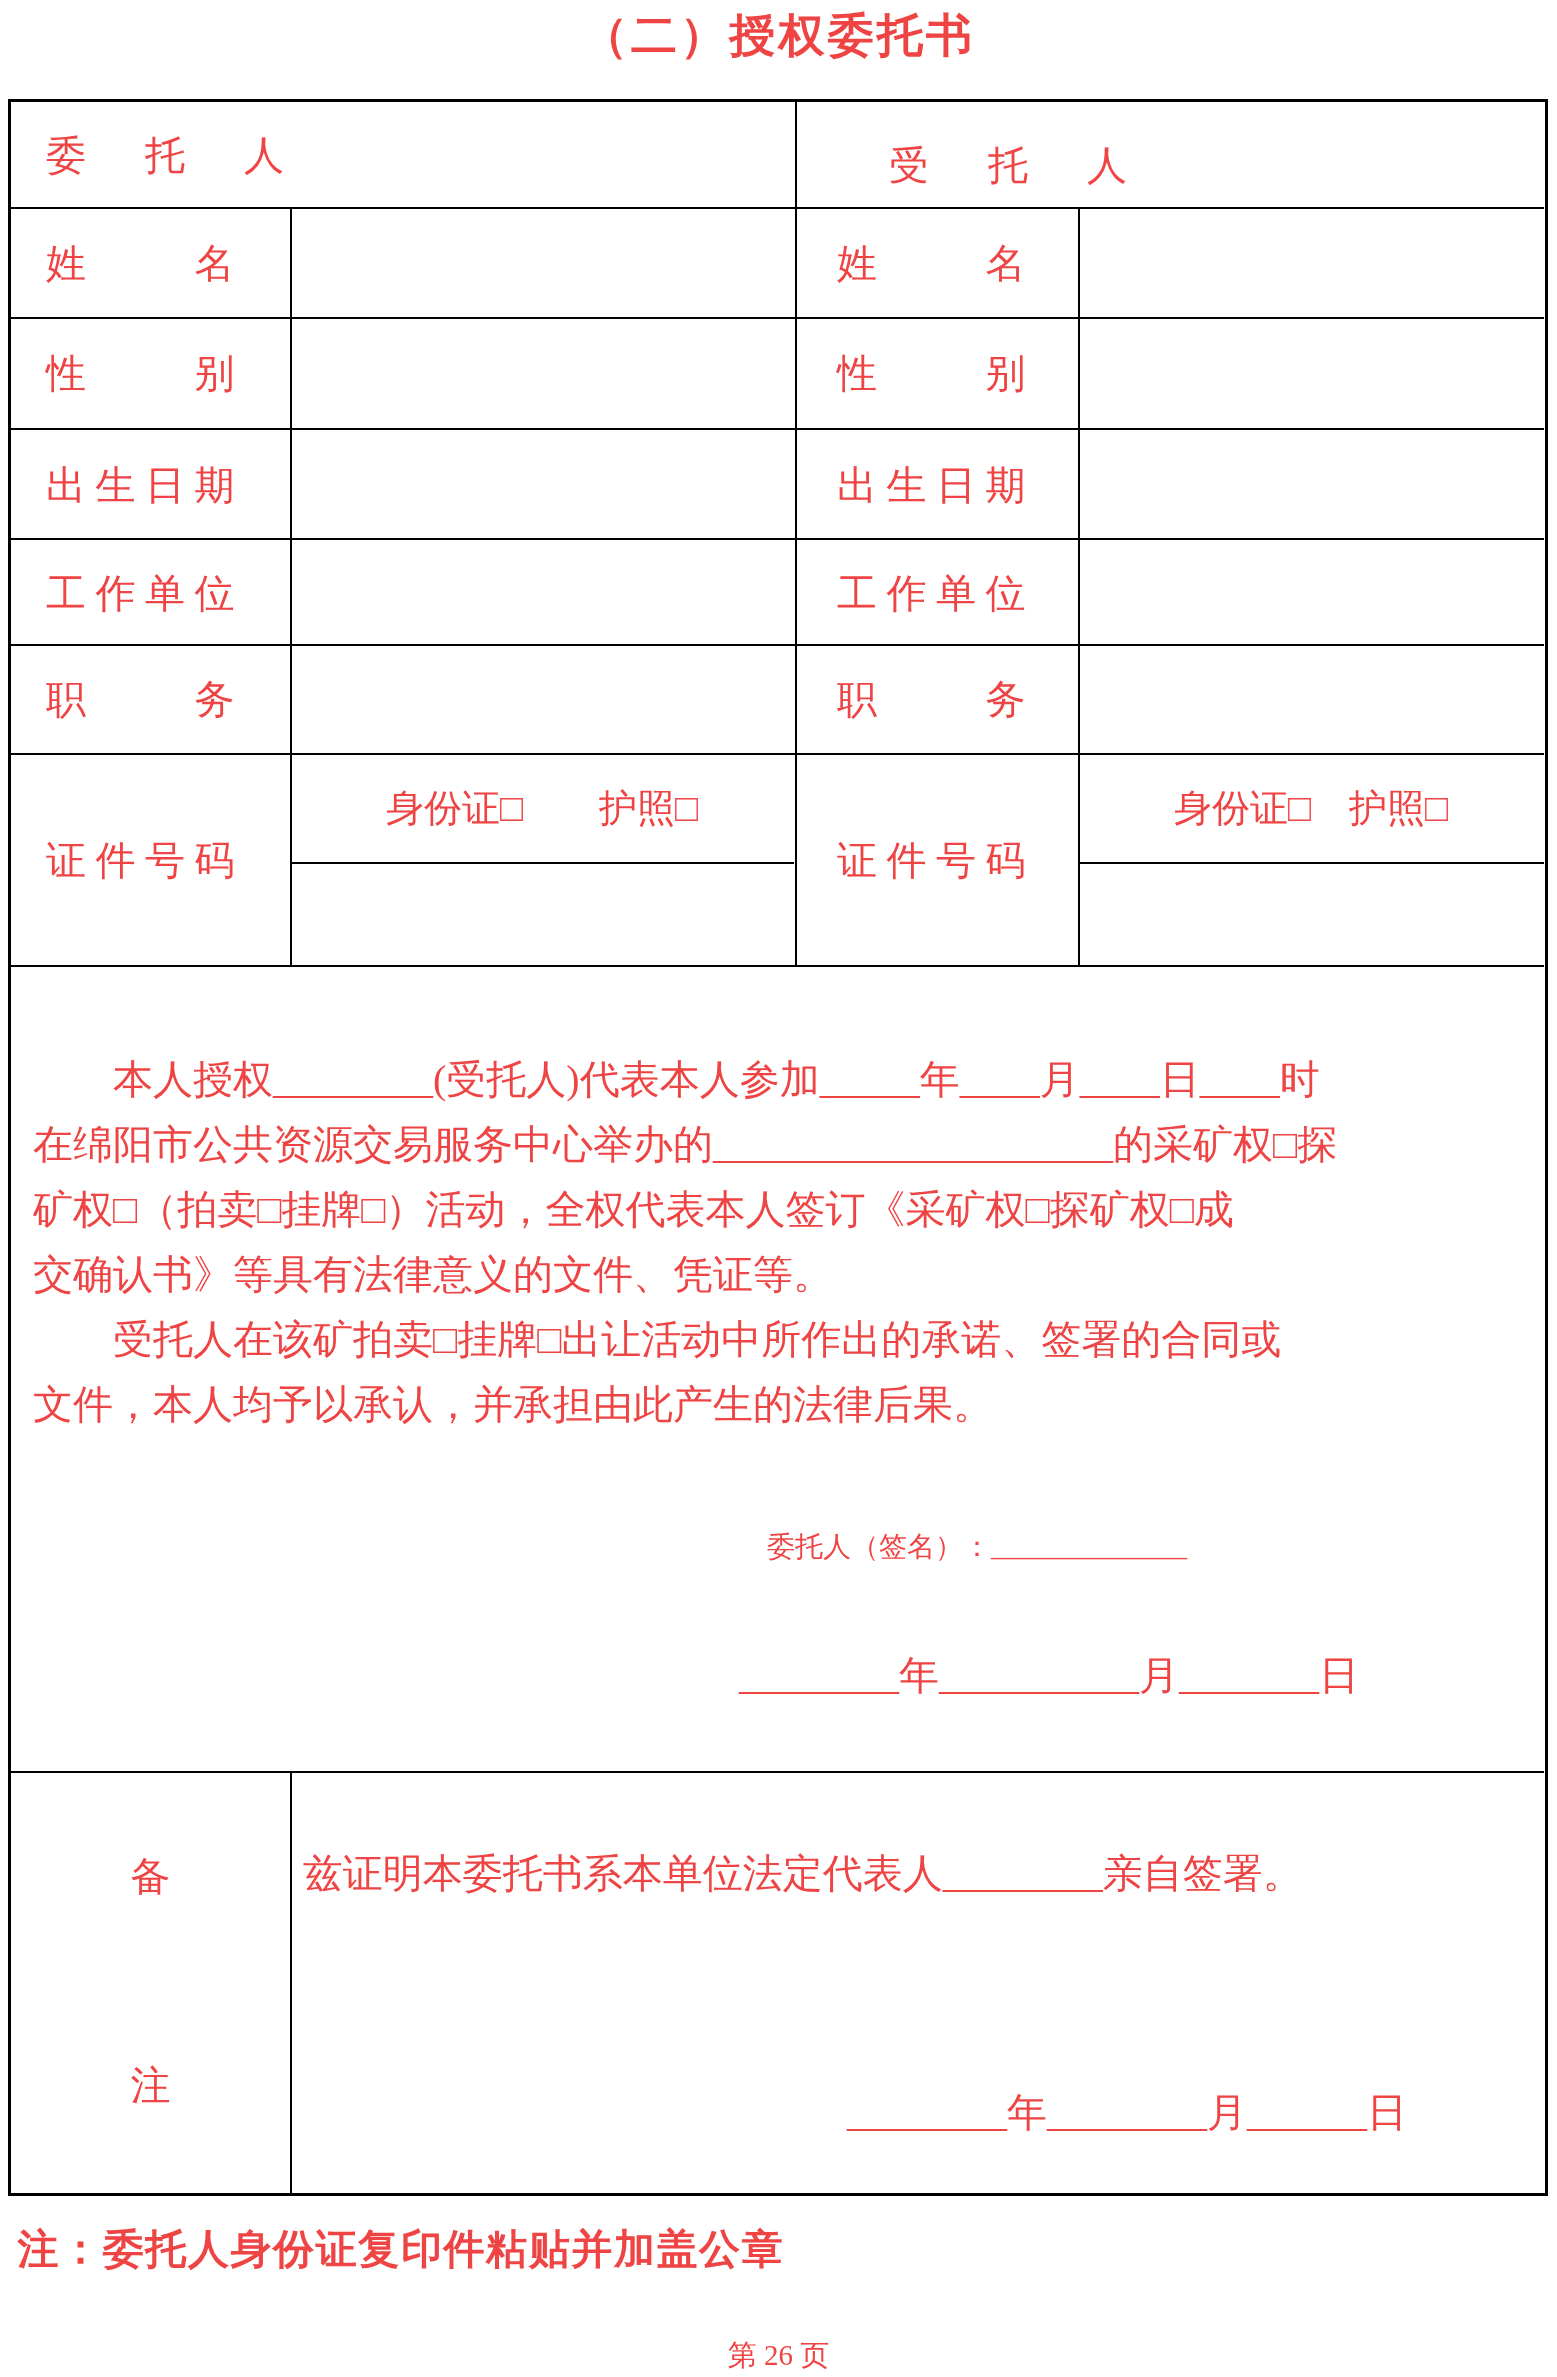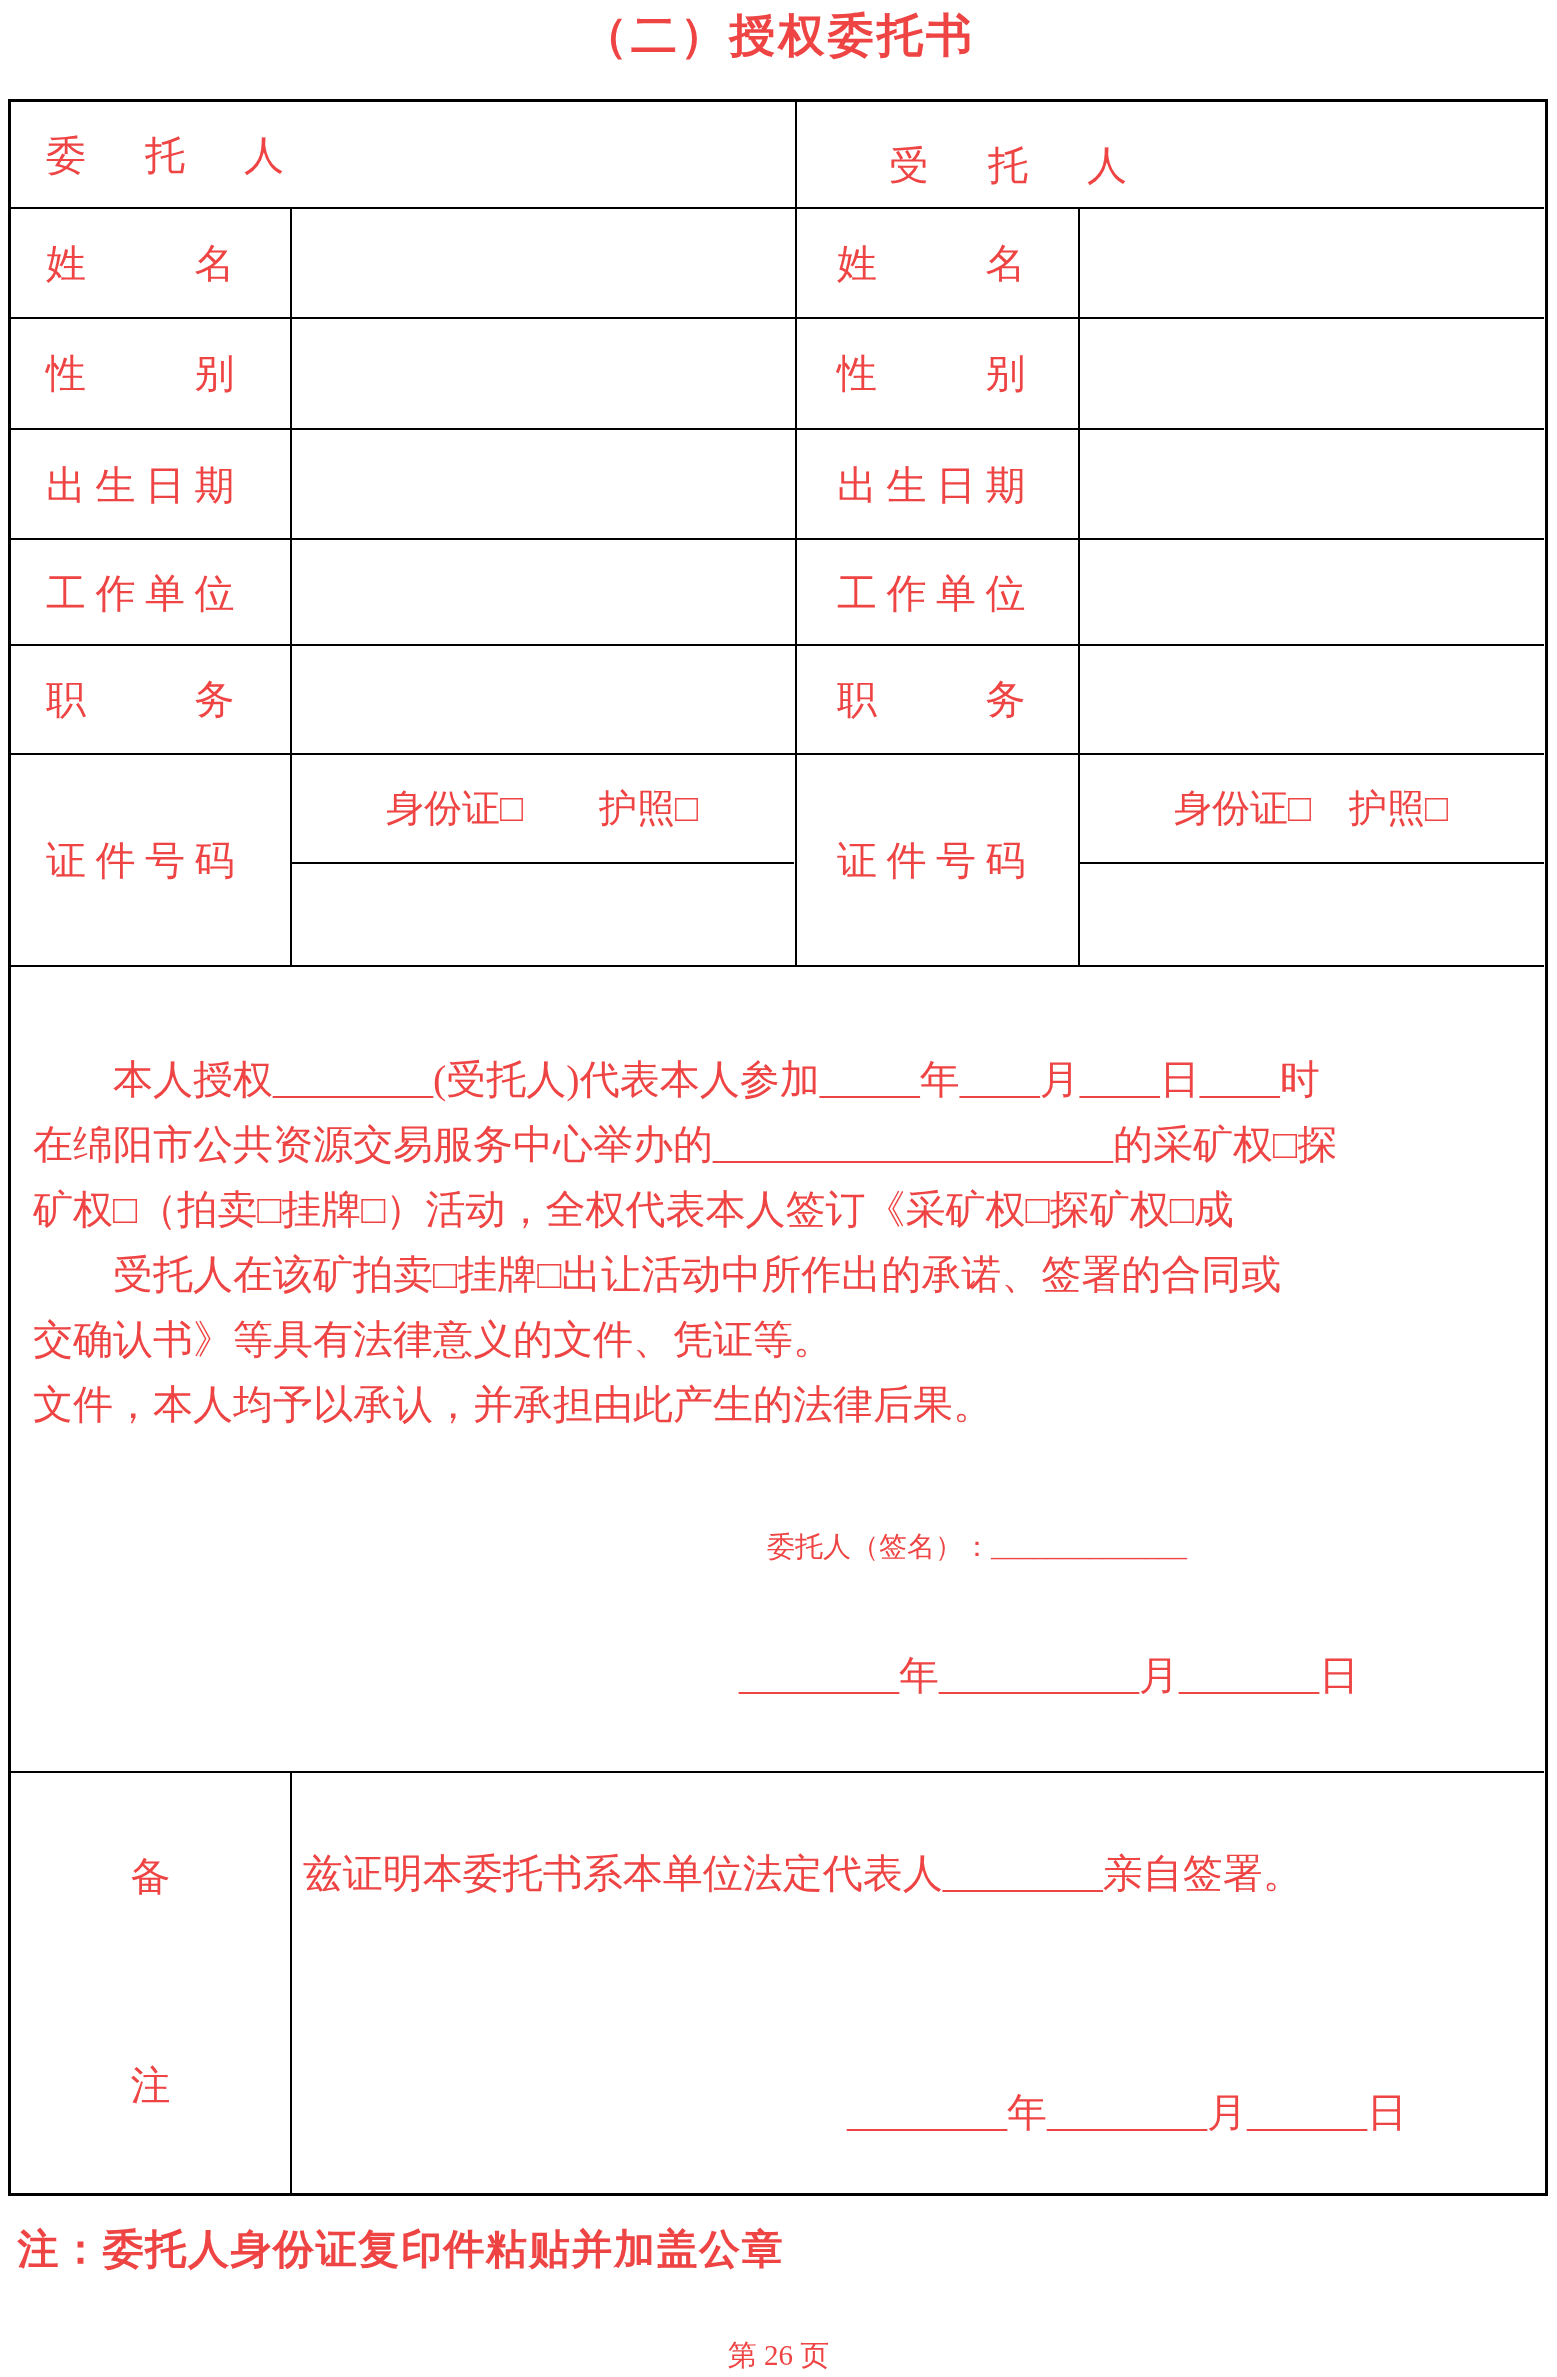--- a/index.html
+++ b/index.html
@@ -104,22 +104,22 @@
     <div class="cell" style="left:1067px; top:543px; width:466px; height:109px;"></div>
     <div class="cell label-cell right-half" style="left:784px; top:652px; width:283px; height:212px;">证件号码</div>
     <div class="cell options-cell" style="left:1067px; top:652px; width:466px; height:109px;">身份证□　护照□</div>
     <div class="cell" style="left:1067px; top:761px; width:466px; height:103px;"></div>
 
     <div class="para-cell">
       <div class="auth-lines">
         <div class="auth-line indent">本人授权________(受托人)代表本人参加_____年____月____日____时</div>
         <div class="auth-line">在绵阳市公共资源交易服务中心举办的____________________的采矿权□探</div>
         <div class="auth-line">矿权□（拍卖□挂牌□）活动，全权代表本人签订《采矿权□探矿权□成</div>
+        <div class="auth-line">交确认书》等具有法律意义的文件、凭证等。</div>
         <div class="auth-line indent">受托人在该矿拍卖□挂牌□出让活动中所作出的承诺、签署的合同或</div>
-        <div class="auth-line">交确认书》等具有法律意义的文件、凭证等。</div>
         <div class="auth-line">文件，本人均予以承认，并承担由此产生的法律后果。</div>
       </div>
       <div class="sig-line">委托人（签名）：______________</div>
       <div class="auth-date">________年__________月_______日</div>
     </div>
 
     <div class="remarks-label-cell">
       <span style="top:76px;">备</span>
       <span style="top:285px;">注</span>
     </div>

